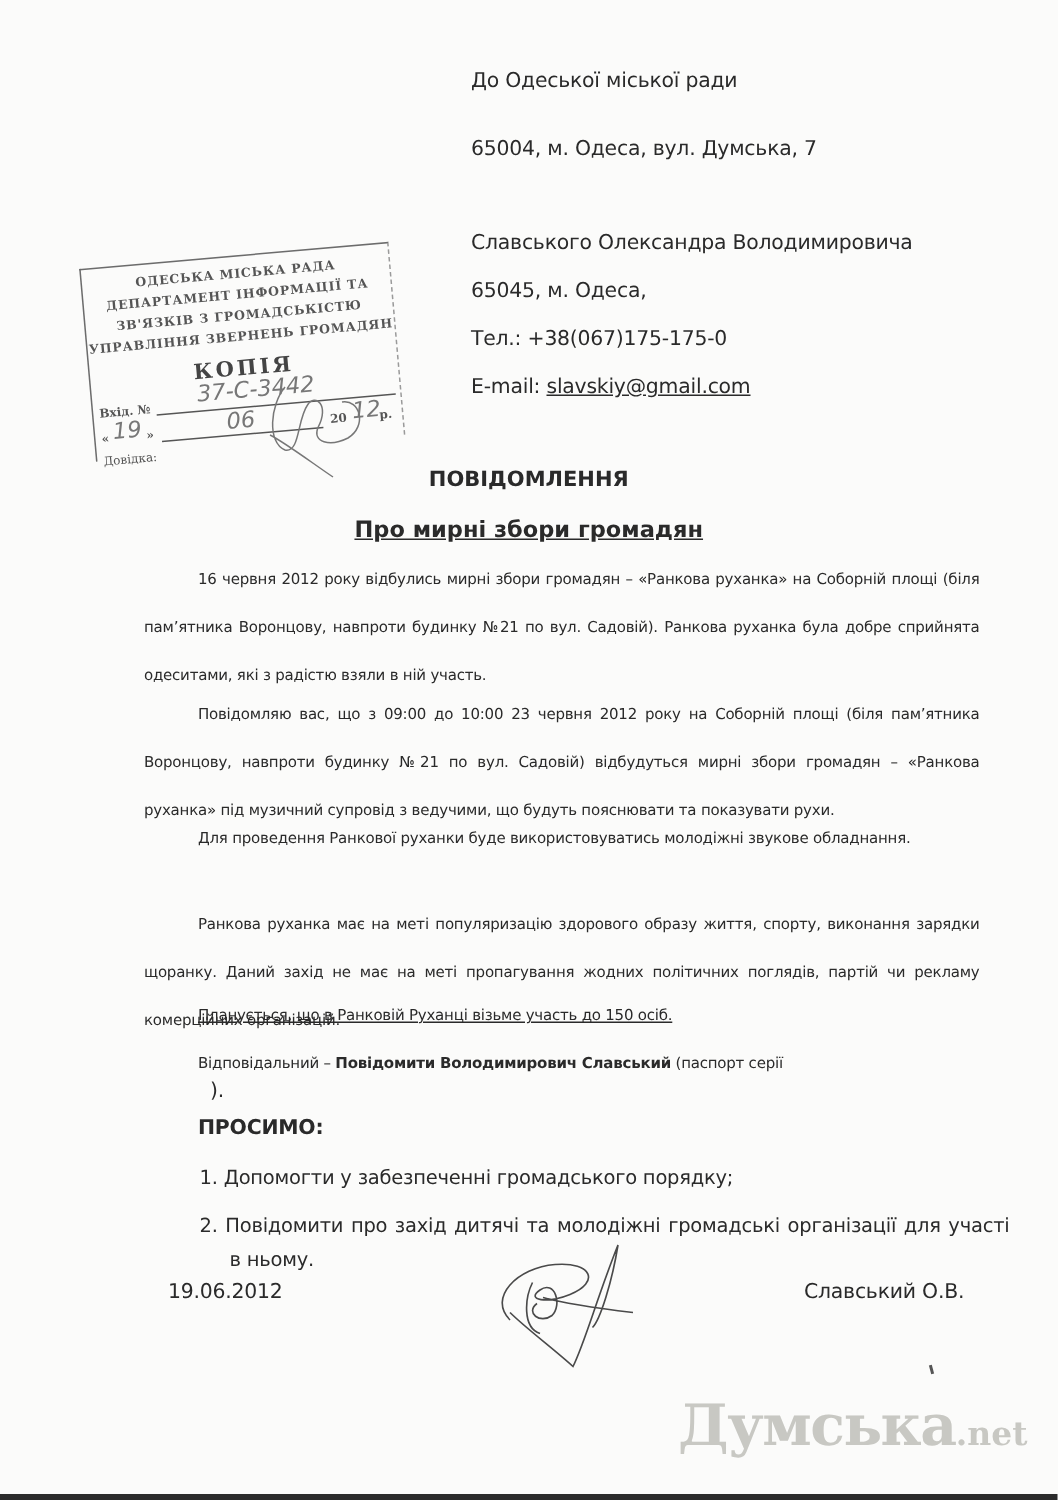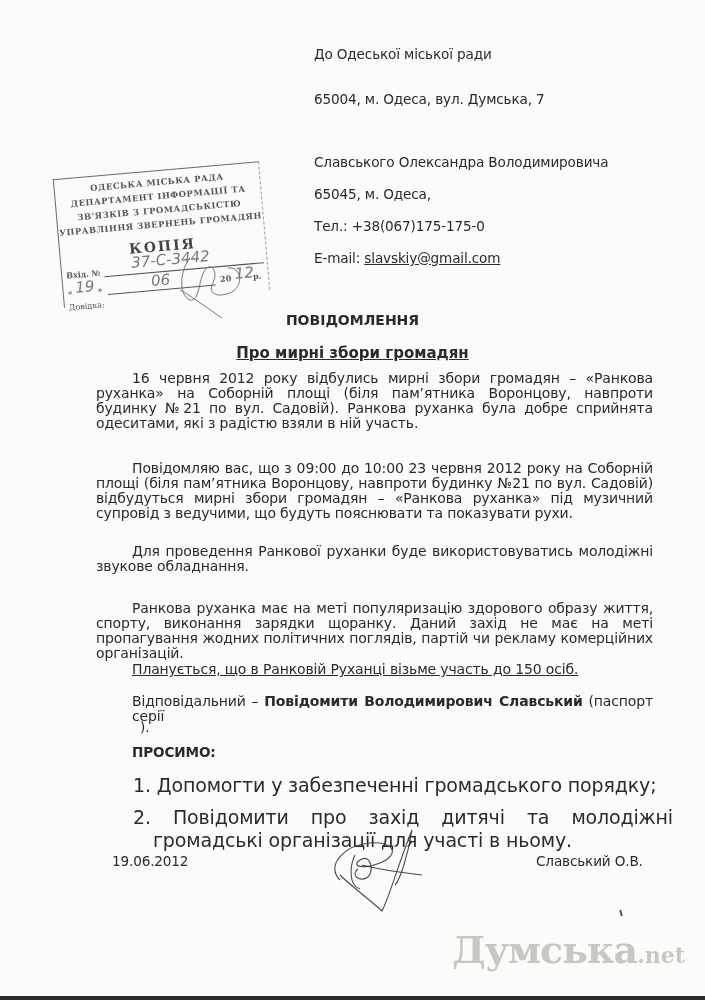--- a/index.html
+++ b/index.html
@@ -7,24 +7,24 @@
     width:705px; height:1000px; position:relative; overflow:hidden;
     background:#fbfbfa;
     font-family:"DejaVu Sans", sans-serif;
     color:#2a2a2a;
   }
   .page { position:absolute; left:0; top:0; width:705px; height:1000px; }
   .t { position:absolute; font-size:13.6px; line-height:17px; white-space:nowrap; letter-spacing:-0.15px; }
   .addr { left:314px; }
   .email-link { text-decoration:underline; }
   .center { position:absolute; left:0; width:705px; text-align:center; font-weight:bold; font-size:14px; }
-  .para { position:absolute; left:96px; width:557px; font-size:14px; line-height:15px; text-align:justify; text-align-last:left; letter-spacing:-0.15px; }
+  .para { position:absolute; left:96px; width:557px; font-size:10px; line-height:32px; text-align:justify; text-align-last:left; letter-spacing:-0.15px; }
   .para .indent { display:inline-block; width:36px; }
   .bold { font-weight:bold; }
-  .list-item { position:absolute; left:133px; width:520px; font-size:19px; line-height:23px; text-align:justify; text-align-last:left; padding-left:20px; text-indent:-20px; letter-spacing:-0.15px; }
+  .list-item { position:absolute; left:133px; width:520px; font-size:13px; line-height:23px; text-align:justify; text-align-last:left; padding-left:20px; text-indent:-20px; letter-spacing:-0.15px; }
 
   
   .stamp {
     position:absolute; left:58px; top:170px; width:205px; height:128px;
     transform:rotate(-5deg); transform-origin:center;
     border-top:1.5px solid #6c6c6c; border-left:1.5px solid #6c6c6c; border-right:1.5px dashed #9a9a9a;
     font-family:"DejaVu Serif", serif; color:#555;
   }
   .stamp .line { position:absolute; left:0; width:205px; text-align:center; font-size:8.3px; letter-spacing:0.6px; font-weight:bold; }
   .stamp .kopiya { position:absolute; left:0; width:205px; text-align:center; top:67px; font-size:14px; font-weight:bold; letter-spacing:2px; color:#444; }

